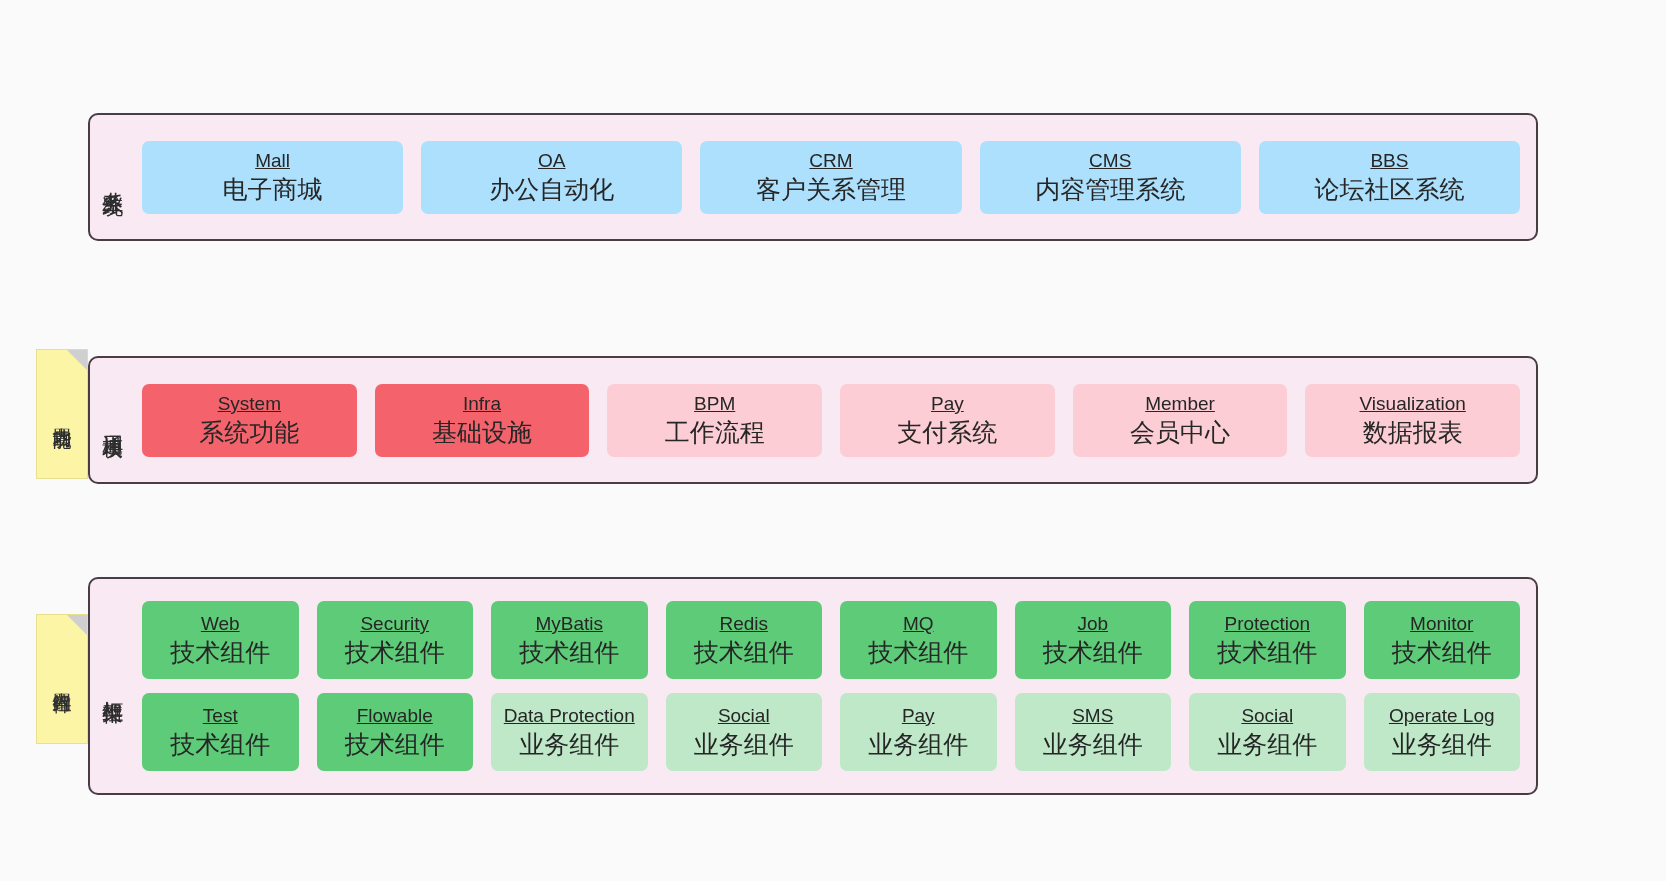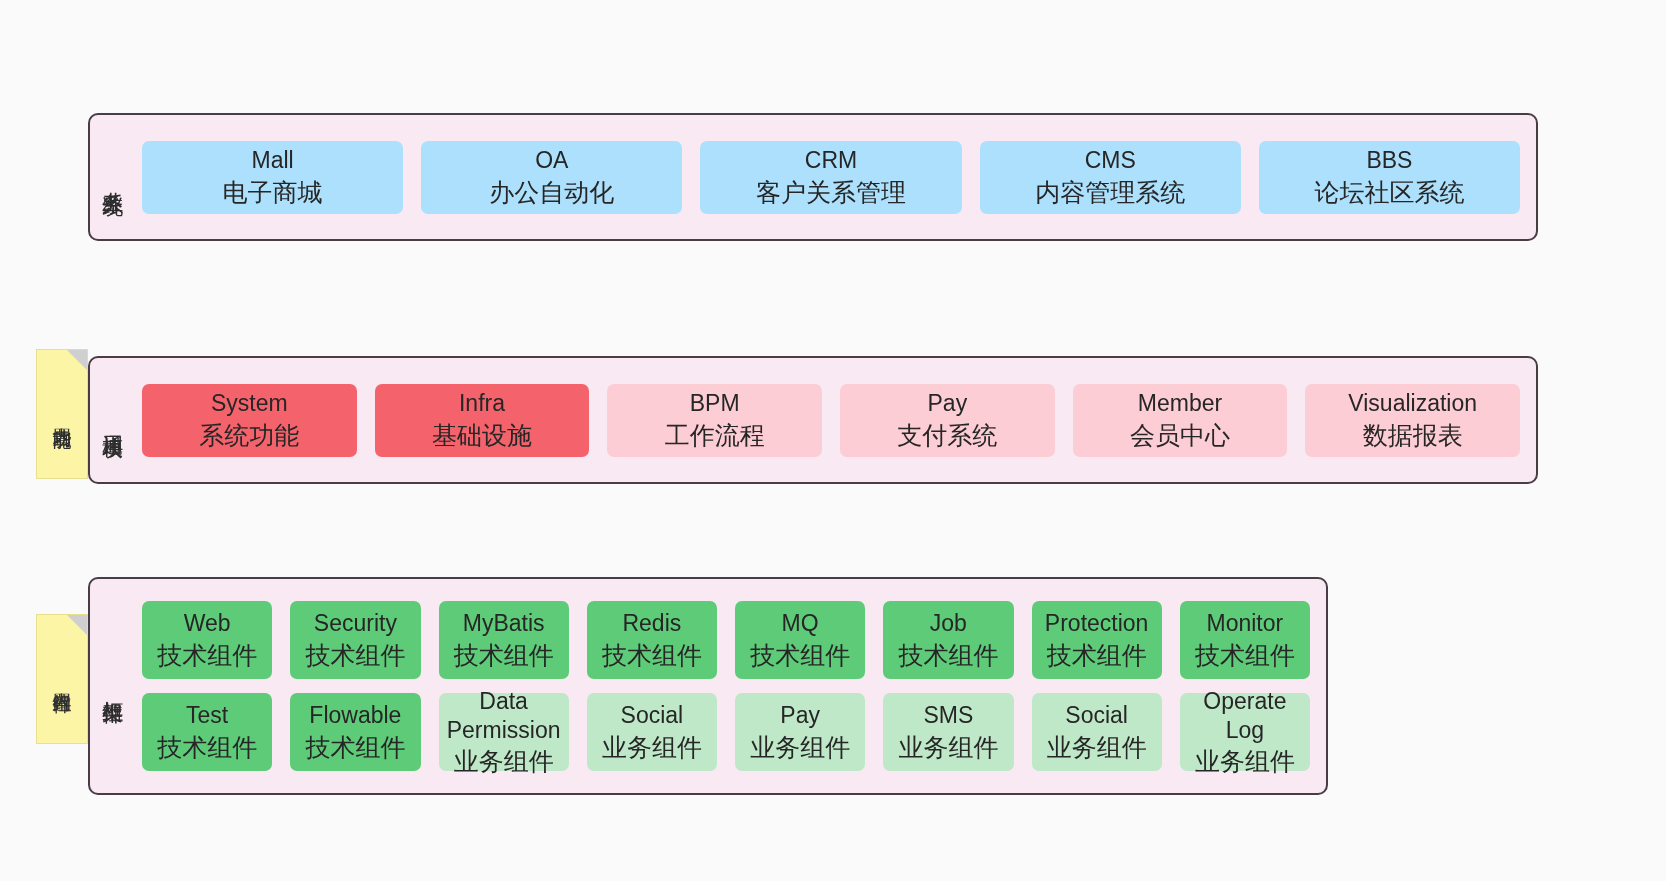--- a/index.html
+++ b/index.html
@@ -67,38 +67,38 @@
     flex-direction: column;
     align-items: center;
     justify-content: center;
     text-align: center;
     font-size: 19px;
     line-height: 1.28;
     color: #262626;
     box-sizing: border-box;
     padding: 6px 4px;
   }
-  .cell .t-en { font-size: 23px; }
+  .cell .t-en { font-size: 19px; text-decoration: underline; }
   .cell .t-cn { font-size: 25px; }
 
   
   .c-blue        { background: #ace0fc; }
   .c-red         { background: #f4636c; }
   .c-pink        { background: #fccdd4; }
   .c-green       { background: #5ecb79; }
   .c-greenlight  { background: #bfe8c8; }
 
   
   #layer-business { left: 88px;  top: 113px; width: 1450px; height: 128px; }
   #layer-business .cell { height: 73px; }
 
   #layer-common   { left: 88px;  top: 347px; width: 1450px; height: 128px; margin-top: 9px; }
   #layer-common .cell { height: 73px; }
 
-  #layer-framework{ left: 88px;  top: 577px; width: 1240px; height: 218px; }
+  #layer-framework{ left: 88px;  top: 577px; width: 1450px; height: 218px; }
   #layer-framework .layer-body { gap: 14px; }
   #layer-framework .cell { height: 78px; }
 
   
   .note {
     position: absolute;
     width: 52px;
     background: #fbf5a5;
     border: 1px solid #e8e08f;
     box-sizing: border-box;
@@ -253,21 +253,21 @@
       <div class="row">
         <div class="cell c-green">
           <span class="t-en">Test</span>
           <span class="t-cn">技术组件</span>
         </div>
         <div class="cell c-green">
           <span class="t-en">Flowable</span>
           <span class="t-cn">技术组件</span>
         </div>
         <div class="cell c-greenlight">
-          <span class="t-en">Data Permission</span>
+          <span class="t-en">Data Protection</span>
           <span class="t-cn">业务组件</span>
         </div>
         <div class="cell c-greenlight">
           <span class="t-en">Social</span>
           <span class="t-cn">业务组件</span>
         </div>
         <div class="cell c-greenlight">
           <span class="t-en">Pay</span>
           <span class="t-cn">业务组件</span>
         </div>

